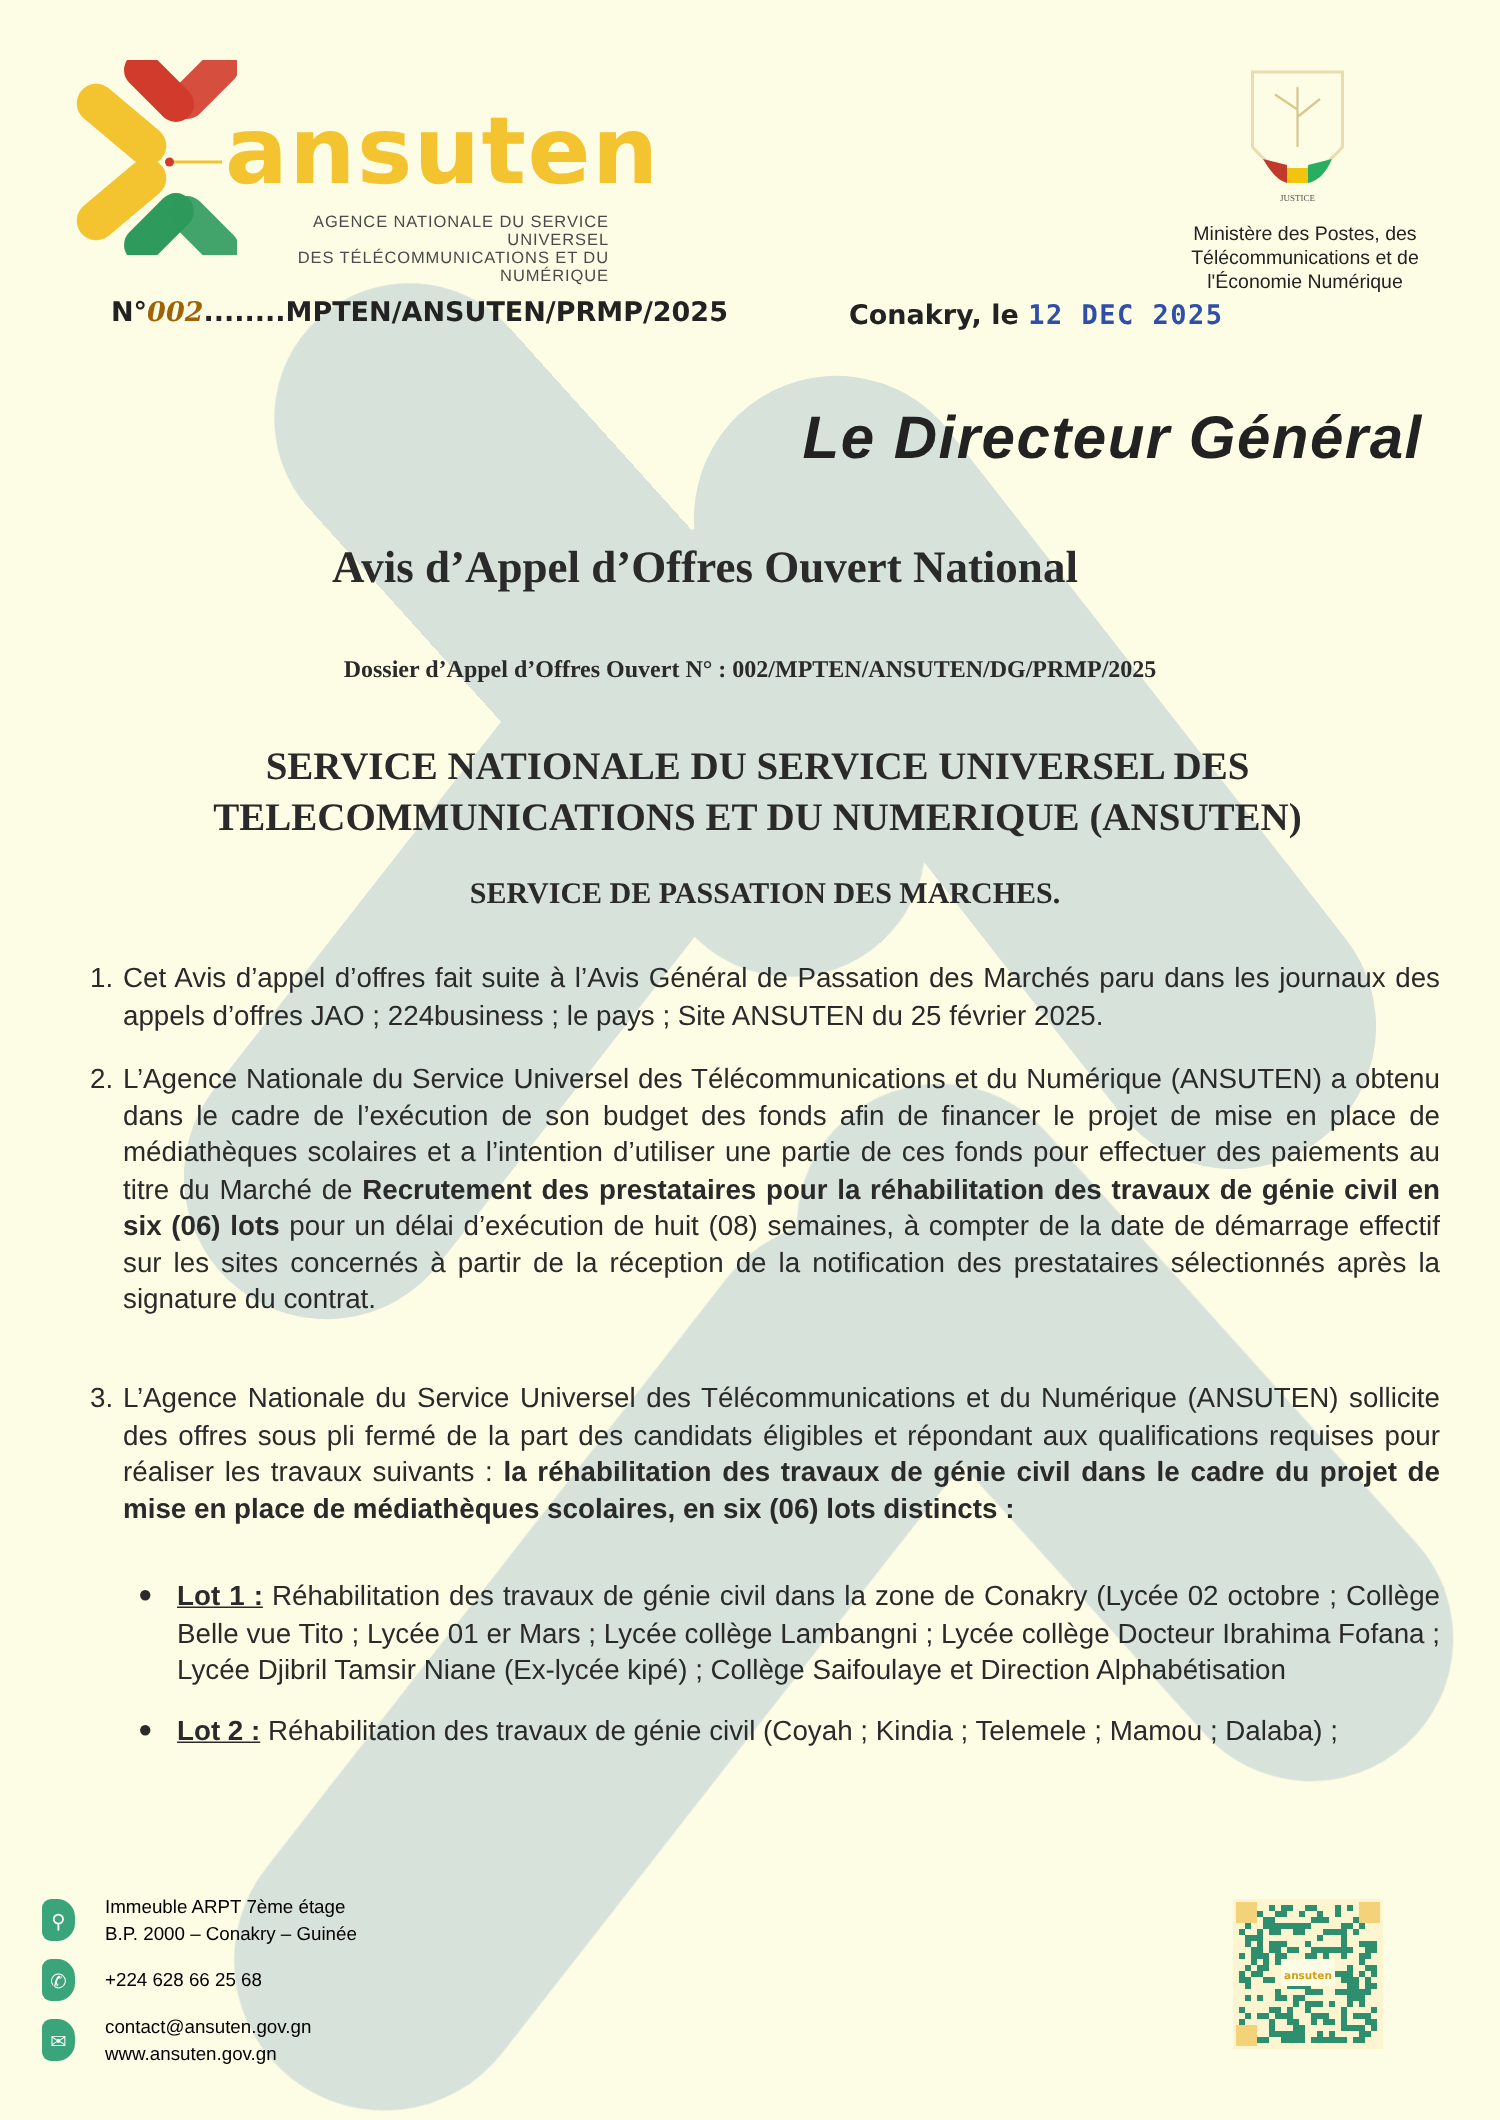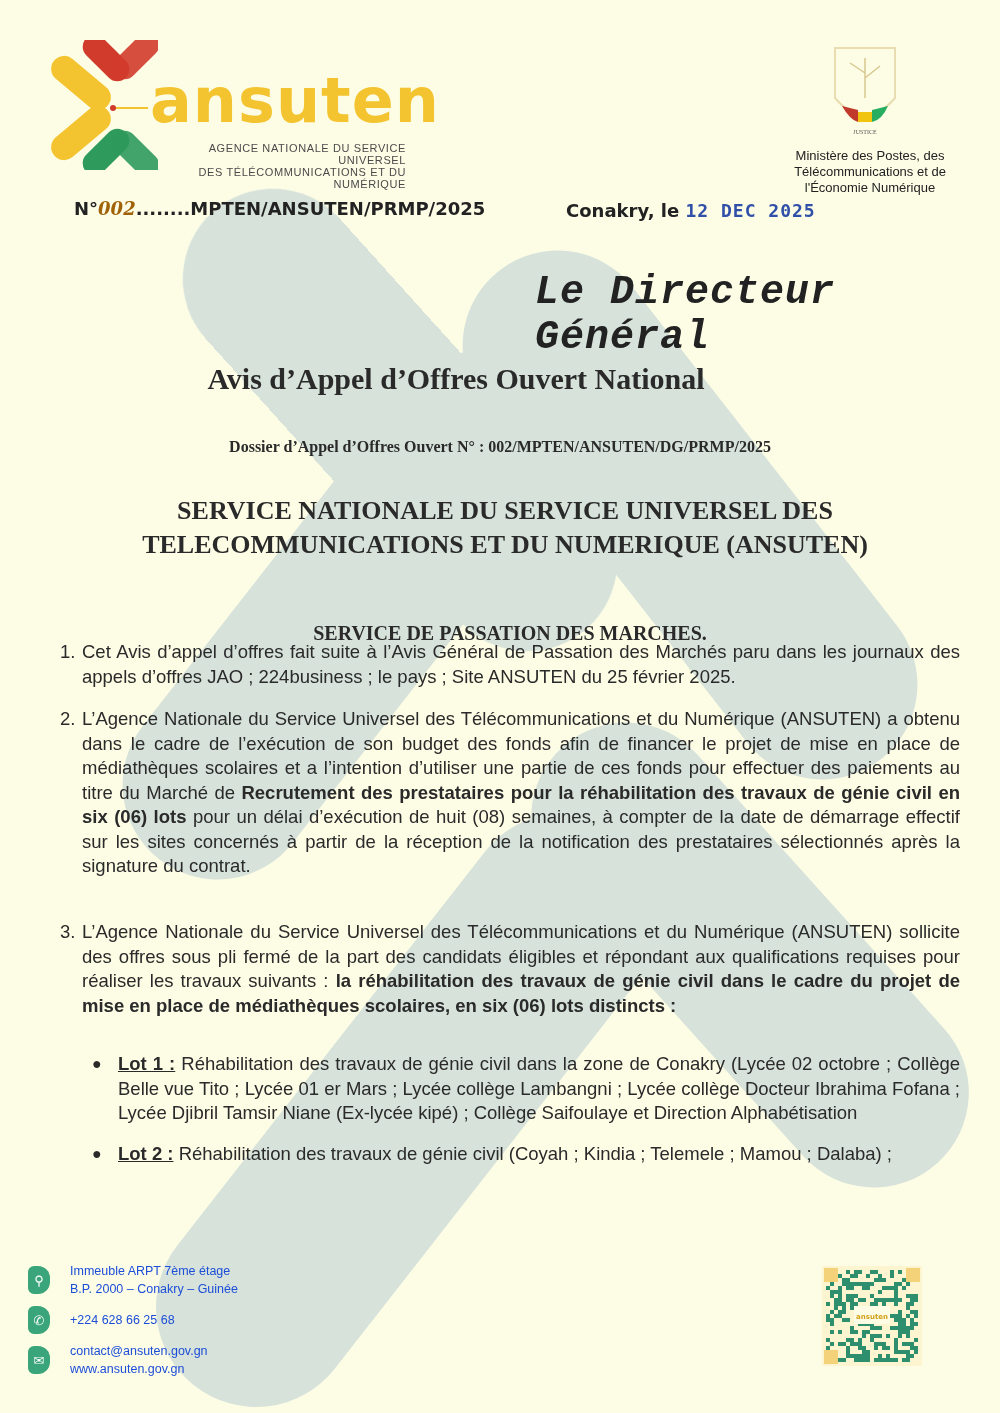--- a/index.html
+++ b/index.html
@@ -37,25 +37,25 @@
       font-size: 13px; line-height: 16px; color: #222;
     }
 
     .date {
       left: 566px; top: 200px; font-size: 18px; font-weight: bold; color: #222;
       font-family: "DejaVu Sans", sans-serif;
     }
     .date .stamp { color: #2f4fa8; font-family: "DejaVu Sans Mono", monospace; letter-spacing: 1px; }
 
     .dg-title {
-      left: 535px; top: 270px; font-family: Liberation Mono, monospace; font-style: italic;
+      left: 535px; top: 270px; font-family: Liberation Sans, sans-serif; font-style: italic;
       font-weight: bold; font-size: 40px; color: #222; letter-spacing: 1px;
     }
 
-    .center { left: 2px; width: 908px; text-align: center; font-family: "Liberation Serif", serif; font-weight: bold; color: #2a2a2a; }
+    .center { left: 16px; width: 908px; text-align: center; font-family: "Liberation Serif", serif; font-weight: bold; color: #2a2a2a; }
     .t1 { top: 362px; font-size: 30px; }
     .t2 { top: 438px; font-size: 16px; left: 50px; }
     .t3 { top: 494px; font-size: 26px; line-height: 34px; left: 10px; }
     .t4 { top: 585px; font-size: 20px; left: 20px; }
 
     .body-text {
       left: 60px; width: 900px; font-family: "Liberation Sans", sans-serif;
       font-size: 18.5px; line-height: 24.5px; color: #2a2a2a;
     }
     .para { display: flex; }
@@ -71,21 +71,21 @@
     .lot .bullet { width: 26px; flex: none; font-size: 16px; }
     .lot .txt { flex: 1; text-align: justify; }
     .lot .lbl { font-weight: bold; text-decoration: underline; }
 
     .contact { left: 28px; top: 1262px; width: 300px; }
     .c-row { display: flex; align-items: center; margin-bottom: 8px; }
     .c-icon {
       width: 22px; height: 28px; background: #3aa47a; border-radius: 6px 12px 12px 6px;
       color: #fff; font-size: 13px; display: flex; align-items: center; justify-content: center; margin-right: 20px; flex: none;
     }
-    .c-text { font-size: 12.5px; line-height: 18px; color: #1d4ed8; }
+    .c-text { font-size: 12.5px; line-height: 18px; color: #000000; }
 
     .qr { left: 822px; top: 1266px; width: 100px; height: 100px; }
   </style>
 </head>
 <body>
 
 <svg class="watermark" viewBox="0 0 1000 1413">
   <g fill="#c9d8d6" opacity="0.75">
     <rect x="40" y="520" width="620" height="190" rx="95" transform="rotate(-52 350 615)"></rect>
     <rect x="380" y="420" width="620" height="190" rx="95" transform="rotate(52 690 515)"></rect>
@@ -137,21 +137,21 @@
 </div>
 
 <div class="layer dg-title">Le Directeur Général</div>
 
 <div class="layer center t1">Avis d’Appel d’Offres Ouvert National</div>
 <div class="layer center t2" style="width:900px;">Dossier d’Appel d’Offres Ouvert N° : 002/MPTEN/ANSUTEN/DG/PRMP/2025</div>
 <div class="layer center t3" style="width:990px;">
   <div>SERVICE NATIONALE DU SERVICE UNIVERSEL DES</div>
   <div>TELECOMMUNICATIONS ET DU NUMERIQUE (ANSUTEN)</div>
 </div>
-<div class="layer center t4" style="width:980px;margin-top:37px;">SERVICE DE PASSATION DES MARCHES.</div>
+<div class="layer center t4" style="width:980px;">SERVICE DE PASSATION DES MARCHES.</div>
 
 <div class="layer body-text p1">
   <div class="para">
     <span class="num">1.</span>
     <span class="txt">Cet Avis d’appel d’offres fait suite à l’Avis Général de Passation des Marchés paru dans les journaux des appels d’offres JAO ; 224business ; le pays ; Site ANSUTEN du 25 février 2025.</span>
   </div>
 </div>
 
 <div class="layer body-text p2">
   <div class="para">

